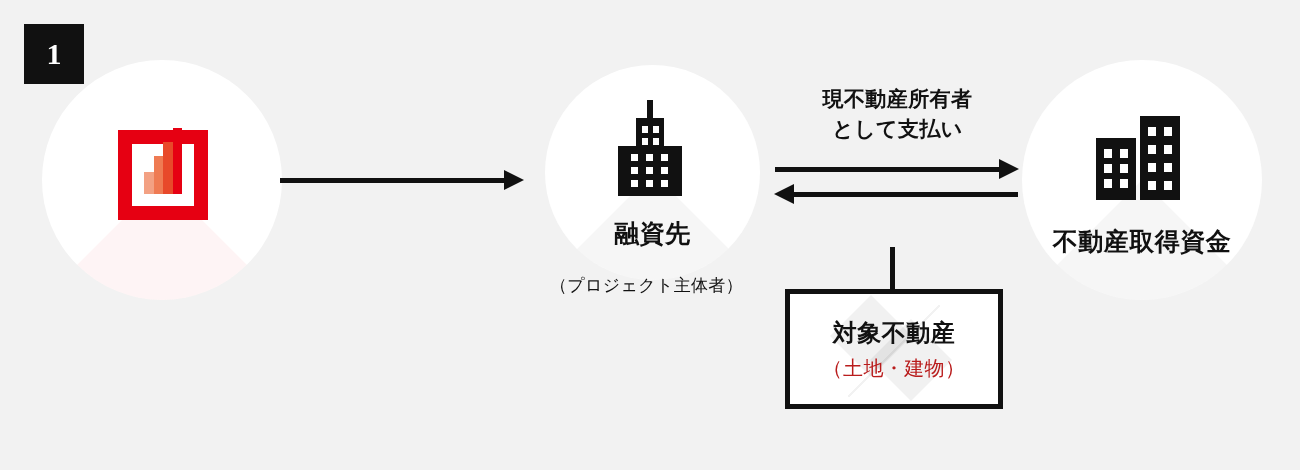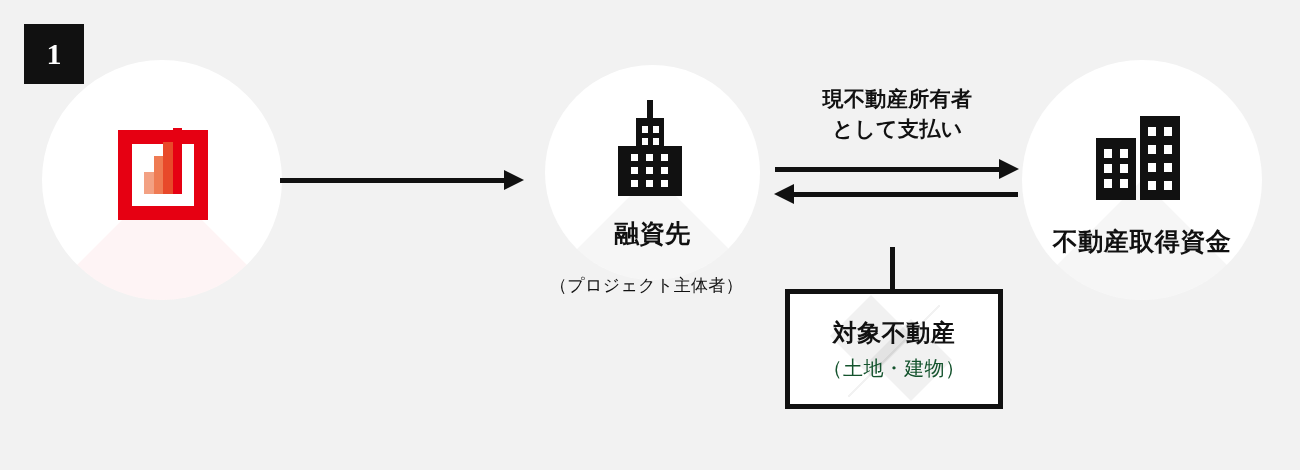--- a/index.html
+++ b/index.html
@@ -124,21 +124,21 @@
     position:absolute;inset:0;
     display:flex;flex-direction:column;
     align-items:center;justify-content:center;
     gap:6px;
   }
   .prop-title{
     color:#111111;font-weight:700;font-size:24px;
     letter-spacing:0.02em;white-space:nowrap;position:relative;z-index:2;
   }
   .prop-sub{
-    color:#14532d;font-weight:400;font-size:20px;
+    color:#b91c1c;font-weight:400;font-size:20px;
     letter-spacing:0.02em;white-space:nowrap;position:relative;z-index:2;
   }
 
   .connector{position:absolute;background:#111111;}
   .connector-label{
     position:absolute;text-align:center;
     color:#111111;font-weight:700;font-size:20px;
     letter-spacing:0.02em;white-space:nowrap;
   }
 </style>

